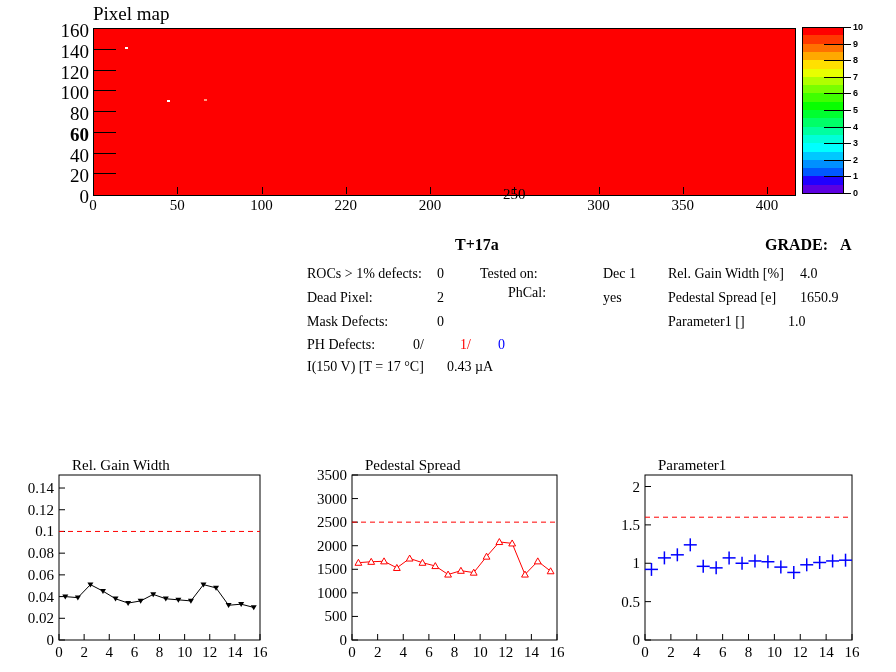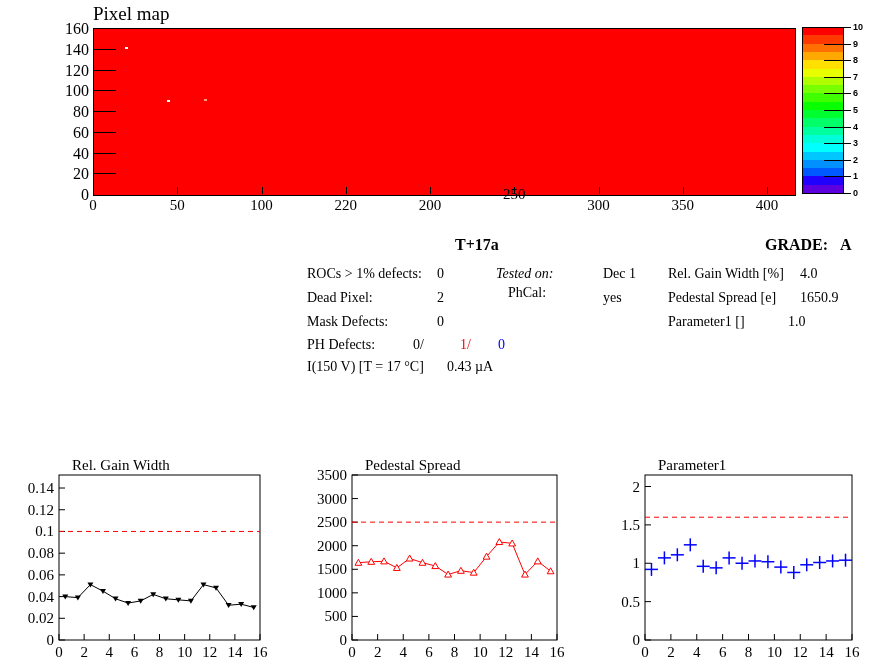--- a/index.html
+++ b/index.html
@@ -5,21 +5,21 @@
   html,body{margin:0;padding:0;background:#fff;}
   #root{
     position:relative;width:896px;height:672px;background:#fff;overflow:hidden;
     font-family:"Liberation Serif","DejaVu Serif",serif;color:#000;
   }
   .abs{position:absolute;}
   .lbl{font-size:14px;line-height:17px;white-space:pre;}
   .bold{font-weight:bold;}
   #pm-title{font-size:19px;line-height:20px;}
   #pixel-map{border:1px solid #000;}
-  .pm-ylab{width:34px;text-align:right;font-size:16px;}
+  .pm-ylab{width:34px;text-align:right;font-size:19px;}
   .pm-xlab{width:44px;text-align:center;font-size:15px;}
   #colorbar{font-family:"Liberation Sans","DejaVu Sans",sans-serif;}
   .cb-lab{font-size:9px;font-weight:bold;line-height:10px;}
   .sum-title{font-size:16px;}
   svg{position:absolute;overflow:visible;}
   svg text{font-family:"Liberation Serif","DejaVu Serif",serif;}
 </style>
 </head>
 <body>
 
@@ -30,21 +30,21 @@
       <div class="abs" style="left: 31.0168px; top: 17.675px; width: 3px; height: 2px; background: rgb(255, 255, 255);"></div>
       <div class="abs" style="left: 73.1442px; top: 70.5875px; width: 3px; height: 2px; background: rgb(255, 255, 255);"></div>
       <div class="abs" style="left: 110.216px; top: 69.55px; width: 3px; height: 2px; background: rgb(255, 153, 128);"></div>
     </div>
   <div id="pm-decor" class="abs" style="left:0;top:0;">
       <div class="abs pm-ylab" style="left: 55px; top: 186px;">0</div>
       <div class="abs pm-ylab" style="left: 55px; top: 165.25px;">20</div>
       <div class="abs" style="left: 94px; top: 173.25px; width: 22px; height: 1px; background: rgb(0, 0, 0);"></div>
       <div class="abs pm-ylab" style="left: 55px; top: 144.5px;">40</div>
       <div class="abs" style="left: 94px; top: 152.5px; width: 22px; height: 1px; background: rgb(0, 0, 0);"></div>
-      <div class="abs pm-ylab" style="left: 55px; top: 123.75px;">60</div>
+      <div class="abs pm-ylab" style="left: 55px; top: 123.75px; font-weight: bold;">60</div>
       <div class="abs" style="left: 94px; top: 131.75px; width: 22px; height: 1px; background: rgb(0, 0, 0);"></div>
       <div class="abs pm-ylab" style="left: 55px; top: 103px;">80</div>
       <div class="abs" style="left: 94px; top: 111px; width: 22px; height: 1px; background: rgb(0, 0, 0);"></div>
       <div class="abs pm-ylab" style="left: 55px; top: 82.25px;">100</div>
       <div class="abs" style="left: 94px; top: 90.25px; width: 22px; height: 1px; background: rgb(0, 0, 0);"></div>
       <div class="abs pm-ylab" style="left: 55px; top: 61.5px;">120</div>
       <div class="abs" style="left: 94px; top: 69.5px; width: 22px; height: 1px; background: rgb(0, 0, 0);"></div>
       <div class="abs pm-ylab" style="left: 55px; top: 40.75px;">140</div>
       <div class="abs" style="left: 94px; top: 48.75px; width: 22px; height: 1px; background: rgb(0, 0, 0);"></div>
       <div class="abs pm-ylab" style="left: 55px; top: 20px;">160</div>
@@ -122,21 +122,21 @@
   <div class="abs lbl" style="left:437px;top:289px;">2</div>
   <div class="abs lbl" style="left:307px;top:313px;">Mask Defects:</div>
   <div class="abs lbl" style="left:437px;top:313px;">0</div>
   <div class="abs lbl" style="left:307px;top:336px;">PH Defects:</div>
   <div class="abs lbl" style="left: 413px; top: 336px; color: rgb(0, 0, 0);">0/</div>
   <div class="abs lbl" style="left: 460px; top: 336px; color: rgb(255, 0, 0);">1/</div>
   <div class="abs lbl" style="left: 498px; top: 336px; color: rgb(0, 0, 255);">0</div>
   <div class="abs lbl" style="left:307px;top:358px;">I(150 V) [T = 17 °C]</div>
   <div class="abs lbl" style="left:447px;top:358px;">0.43 µA</div>
 
-  <div class="abs lbl" style="left:496px;top:265px;font-style:italic;">Tested on:</div>
+  <div class="abs lbl" style="left:480px;top:265px;">Tested on:</div>
   <div class="abs lbl" style="left:603px;top:265px;">Dec 1</div>
   <div class="abs lbl" style="left:508px;top:284px;">PhCal:</div>
   <div class="abs lbl" style="left:603px;top:289px;">yes</div>
 
   <div class="abs lbl" style="left:668px;top:265px;">Rel. Gain Width [%]</div>
   <div class="abs lbl" style="left:800px;top:265px;text-align:center;">4.0</div>
   <div class="abs lbl" style="left:668px;top:289px;">Pedestal Spread [e]</div>
   <div class="abs lbl" style="left:800px;top:289px;">1650.9</div>
   <div class="abs lbl" style="left:668px;top:313px;">Parameter1 []</div>
   <div class="abs lbl" style="left:788px;top:313px;">1.0</div>

